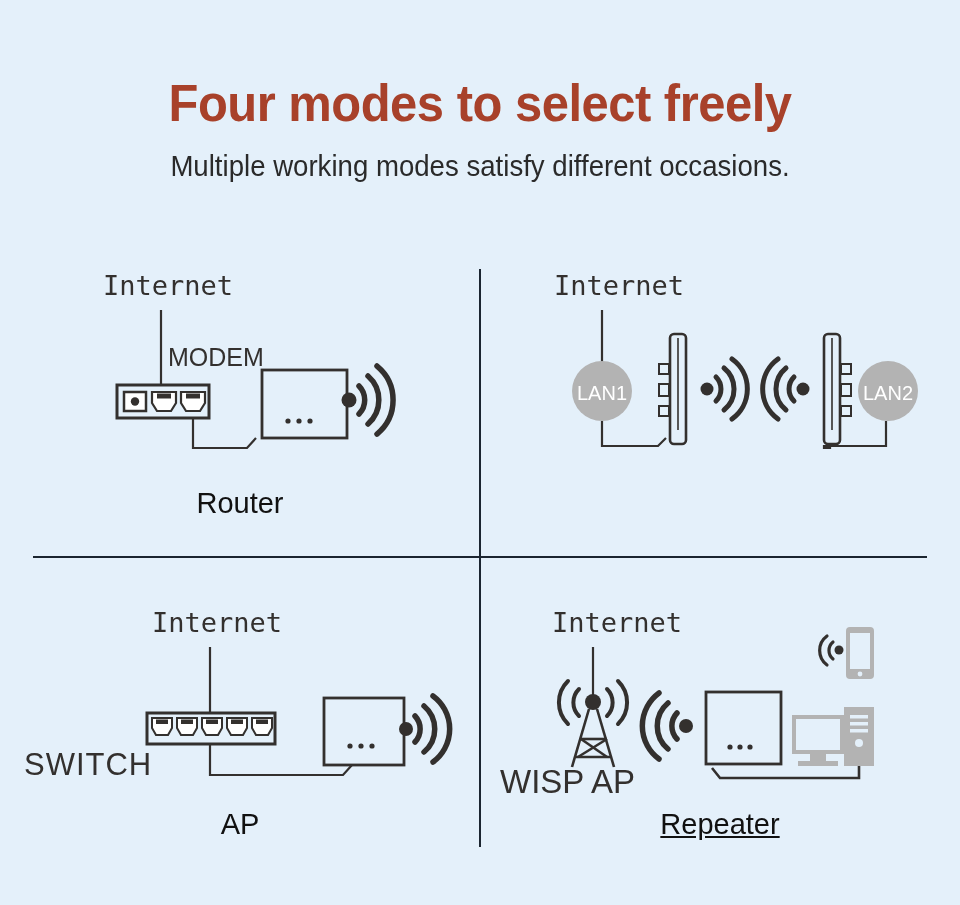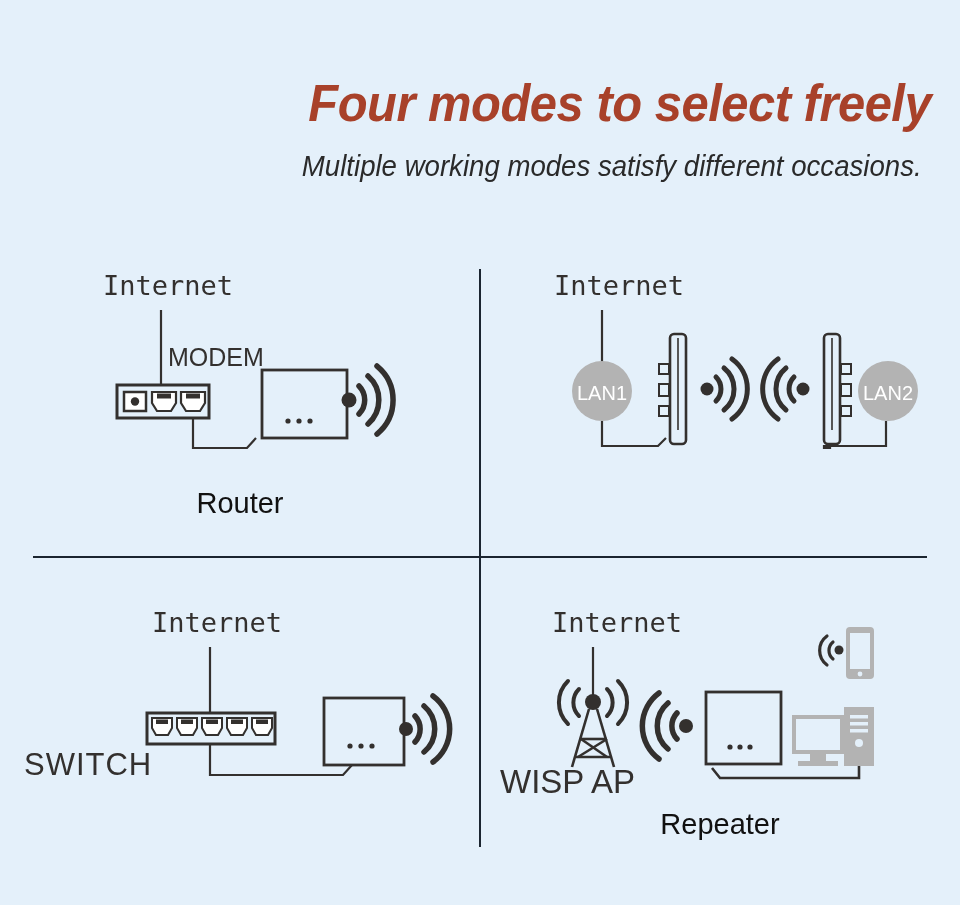--- a/index.html
+++ b/index.html
@@ -20,22 +20,21 @@
     height: 905px;
     background: #e4f0fa;
   }
 
   
   .header {
     position: absolute;
     left: 0;
     top: 0;
     width: 960px;
-    text-align: right;
-    font-style: italic;
+    text-align: center;
   }
   .title {
     margin: 0;
     padding-top: 72px;
     font-size: 52px;
     line-height: 62px;
     font-weight: bold;
     color: #a8412a;
     letter-spacing: -0.5px;
     font-family: "Liberation Sans", sans-serif;
@@ -86,21 +85,21 @@
     width: 480px;
     text-align: center;
     font-size: 29px;
     line-height: 34px;
     color: #111;
     font-family: "Liberation Sans", sans-serif;
   }
   .q-router   .mode-label { top: 238px; }
   .q-cpe      .mode-label { top: 238px; }
   .q-ap       .mode-label { top: 222px; }
-  .q-repeater .mode-label { top: 222px; }
+  .q-repeater .mode-label { top: 222px; text-decoration: underline; }
 
   .svg-art {
     position: absolute;
     left: 0;
     top: 0;
   }
 
   svg text.mono {
     font-family: "DejaVu Sans Mono", monospace;
   }
@@ -258,20 +257,21 @@
         <circle cx="372" cy="161" r="2.6" fill="#33302e"></circle>
       </g>
 
       <g fill="none" stroke="#33302e" stroke-linecap="round">
         <circle cx="406" cy="144" r="7" fill="#33302e" stroke="none"></circle>
         <path d="M415 131 A19 19 0 0 1 415 157" stroke-width="5.5"></path>
         <path d="M424 121 A30 30 0 0 1 424 167" stroke-width="5.5"></path>
         <path d="M433 111 A41 41 0 0 1 433 177" stroke-width="5.5"></path>
       </g>
     </svg>
+    <div class="mode-label">AP</div>
   </div>
 
   <div class="quad q-repeater">
     <svg class="svg-art" width="480" height="230" viewBox="0 0 480 230">
 
       <text class="mono" x="72" y="47" font-size="27" fill="#33302e">Internet</text>
       <line x1="113" y1="62" x2="113" y2="110" stroke="#33302e" stroke-width="2.2"></line>
 
       <g>
         <circle cx="113" cy="117" r="8" fill="#33302e"></circle>

